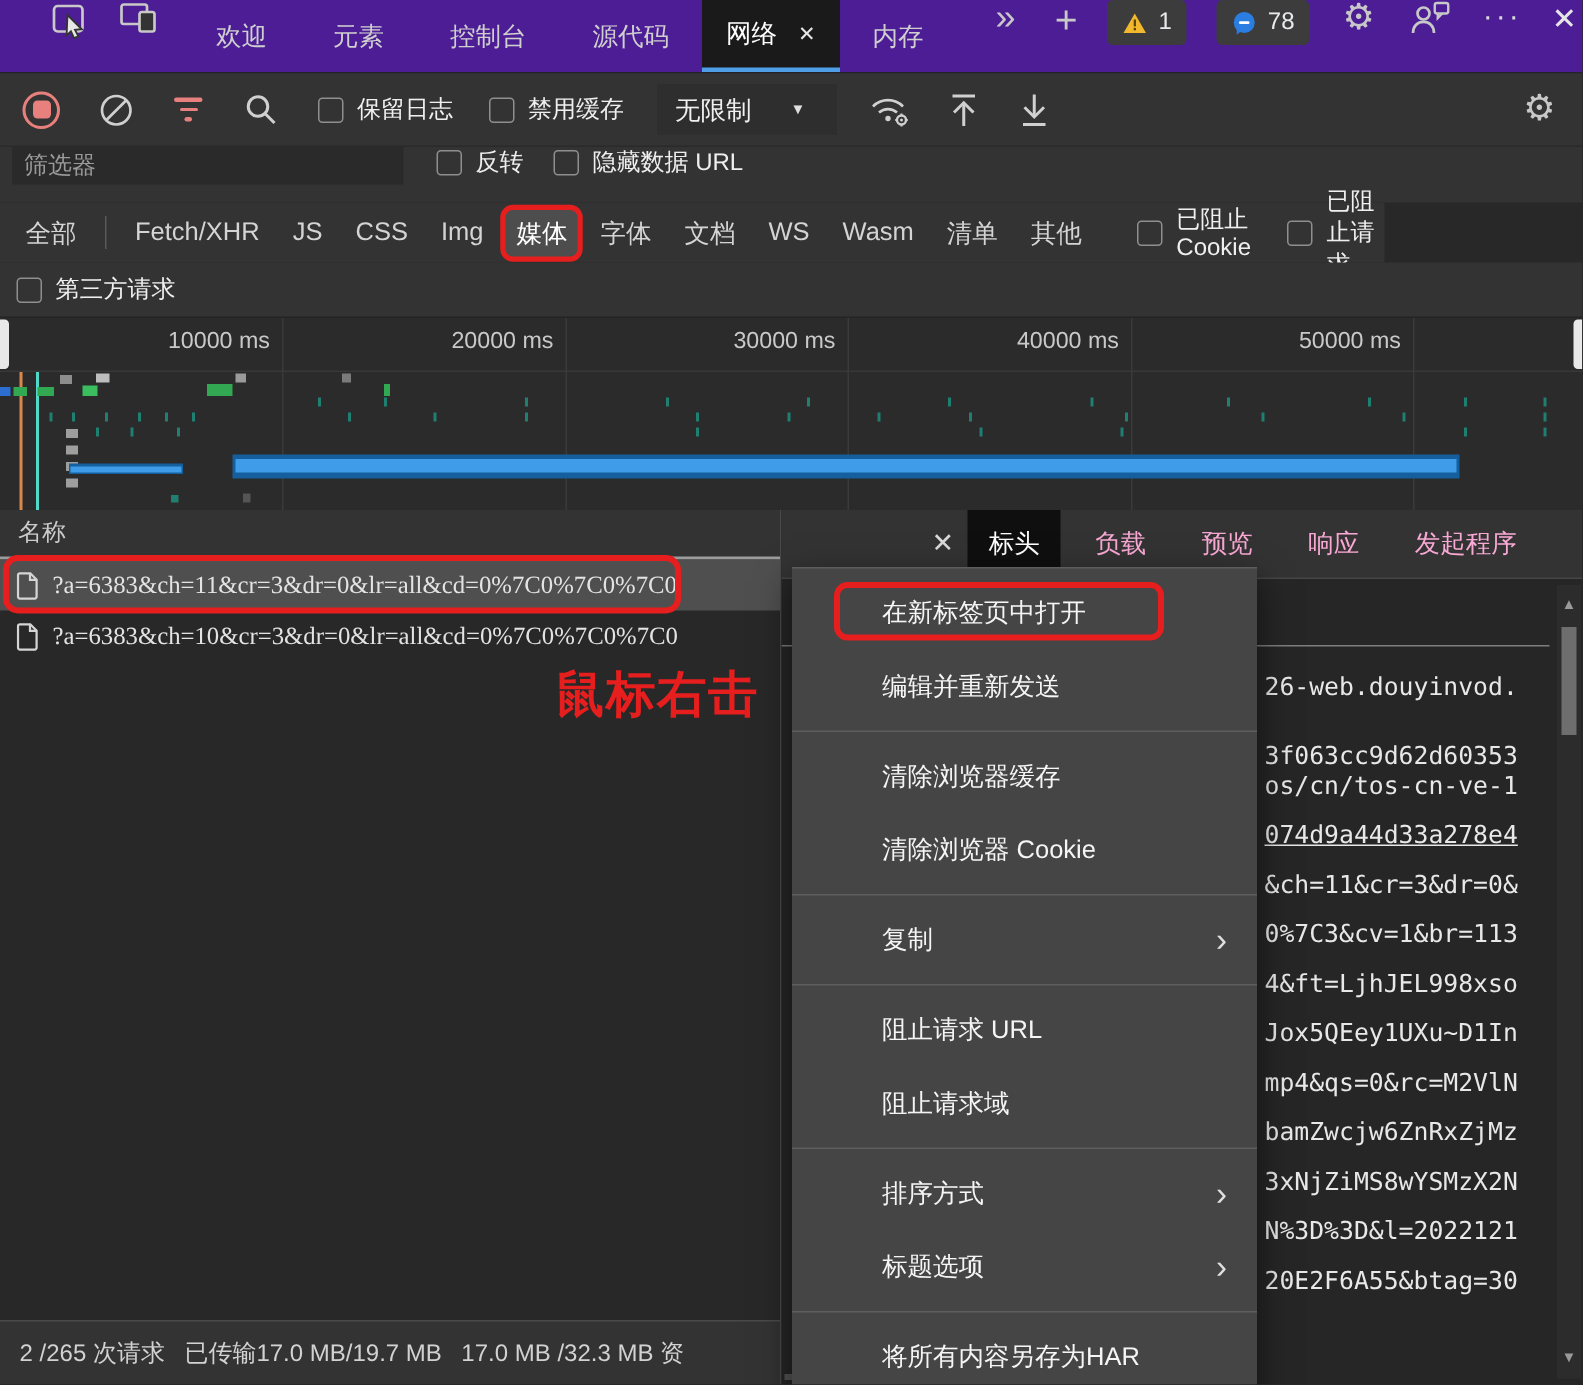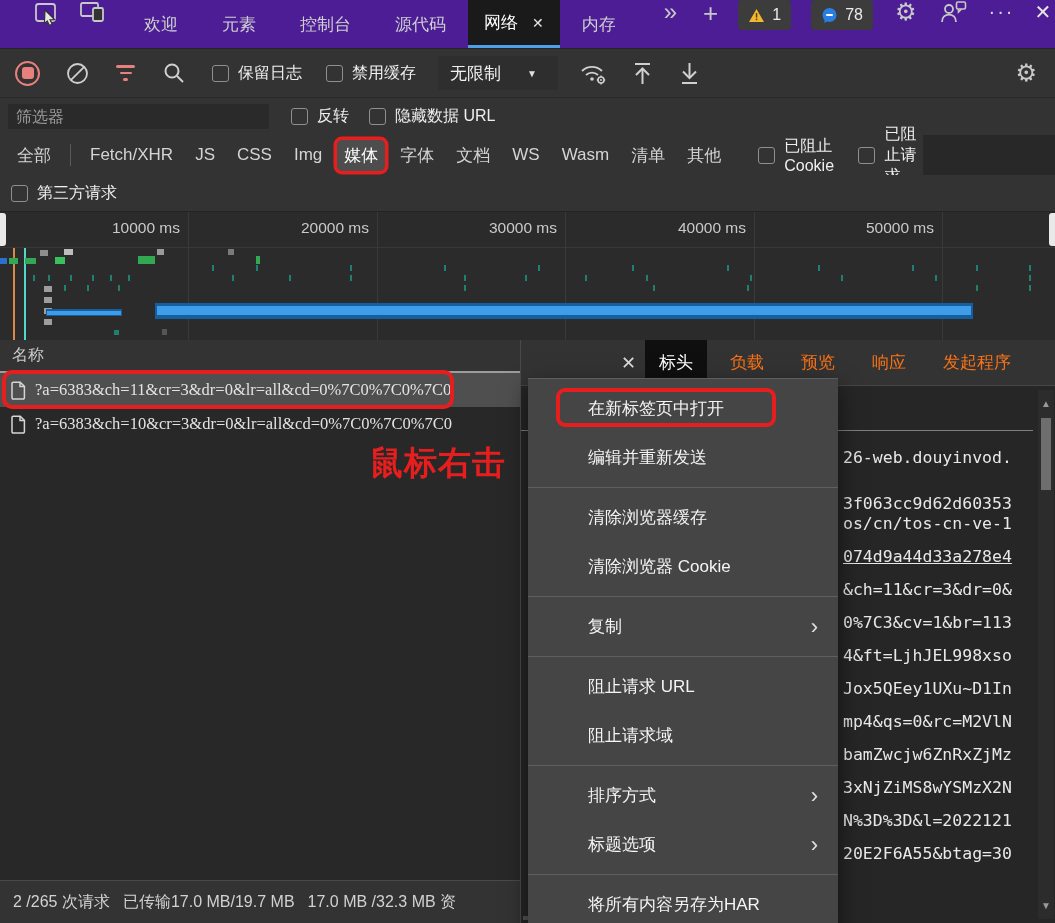--- a/index.html
+++ b/index.html
@@ -38,21 +38,21 @@
   #throttle-select{margin-left:22px;height:34px;background:#2e2e2e;display:flex;align-items:center;
                    padding:0 12px;min-width:96px;cursor:pointer;}
   #throttle-select .val{font-size:17px;color:#f0f0f0;}
   #throttle-select .dd{margin-left:26px;font-size:10px;color:#e0e0e0;}
   #net-cond{margin-left:20px;cursor:pointer;}
   #import-har{margin-left:22px;cursor:pointer;}
   #export-har{margin-left:24px;cursor:pointer;}
   #settings-net{margin-left:auto;margin-right:18px;font-size:24px;cursor:pointer;}
   .ml26{margin-left:26px;} .ml24{margin-left:24px;}
   
-  #filter-row1{position:absolute;left:0;top:98px;width:1055px;height:37px;display:flex;align-items:center;background:#333333;}
+  #filter-row1{position:absolute;left:0;top:98px;width:1055px;height:37px;display:flex;align-items:flex-start;background:#333333;}
   #filter-input{margin-left:8px;width:245px;height:25px;background:#2a2a2a;border:none;outline:none;
                 color:#dcdcdc;font-size:16px;padding:0 8px;font-family:inherit;}
   #filter-input::placeholder{color:#9a9a9a;}
   #filter-row1 .cb-group{margin-left:22px;}
   #filter-row2{position:absolute;left:0;top:135px;width:923px;height:40px;display:flex;align-items:center;background:#333333;}
   #chips{display:flex;align-items:center;margin-left:10px;}
   .chip{font-size:17px;color:#d4d4d4;padding:4px 7px;margin-right:8px;border-radius:4px;cursor:pointer;white-space:nowrap;}
   .chip.selected{background:#4d4d4d;color:#ffffff;}
   .chip.annotated{box-shadow:0 0 0 3.5px var(--annotation);border-radius:5px;}
   .chip-div{width:1px;height:22px;background:#5a5a5a;margin:0 12px 0 4px;}
@@ -81,21 +81,21 @@
             border-radius:10px;box-sizing:border-box;pointer-events:none;z-index:5;}
   #rc-annotation{position:absolute;left:370px;top:441px;font-size:33px;font-weight:bold;color:var(--annotation);
                  letter-spacing:1px;z-index:6;}
   #status-bar{position:absolute;left:0;bottom:0;width:520px;height:42px;background:#333333;border-top:1px solid #4a4a4a;
               display:flex;align-items:center;font-size:16px;color:#d2d2d2;white-space:nowrap;overflow:hidden;}
   #status-bar span{margin-left:13px;}
   
   #details-pane{position:absolute;left:521px;top:340px;width:534px;height:583px;background:#262626;}
   #detail-tabs{height:45px;background:#333333;border-bottom:1px solid #464646;display:flex;align-items:stretch;}
   #detail-close{align-self:center;margin-left:100px;font-size:18px;color:#d8d8d8;cursor:pointer;}
-  .dtab{display:flex;align-items:center;padding:0 14px;margin-left:9px;font-size:17px;color:#f97316;cursor:pointer;}
+  .dtab{display:flex;align-items:center;padding:0 14px;margin-left:9px;font-size:17px;color:#f9a8d4;cursor:pointer;}
   .dtab.active{background:#0f0f0f;color:#ffffff;}
   #detail-content{position:absolute;left:0;top:46px;width:534px;height:537px;overflow:hidden;}
   #detail-content .sect-line{position:absolute;left:0;top:44px;width:512px;height:1px;background:#7e7e7e;}
   .code-line{position:absolute;left:322px;height:33px;font-family:"DejaVu Sans Mono","Liberation Mono",monospace;
              font-size:16.5px;color:#e8e8e8;white-space:nowrap;}
   #v-scrollbar{position:absolute;right:1px;top:4px;width:16px;height:529px;background:#2c2c2c;}
   #v-scrollbar .sb-up{position:absolute;left:0;top:8px;width:16px;text-align:center;font-size:10px;color:#9a9a9a;cursor:pointer;}
   #v-scrollbar .sb-thumb{position:absolute;left:3px;top:28px;width:10px;height:72px;background:#6e6e6e;cursor:pointer;}
   #v-scrollbar .sb-down{position:absolute;left:0;bottom:8px;width:16px;text-align:center;font-size:10px;color:#9a9a9a;cursor:pointer;}
   #h-scroll-thumb{position:absolute;left:2px;bottom:3px;width:300px;height:4px;background:#555555;}

